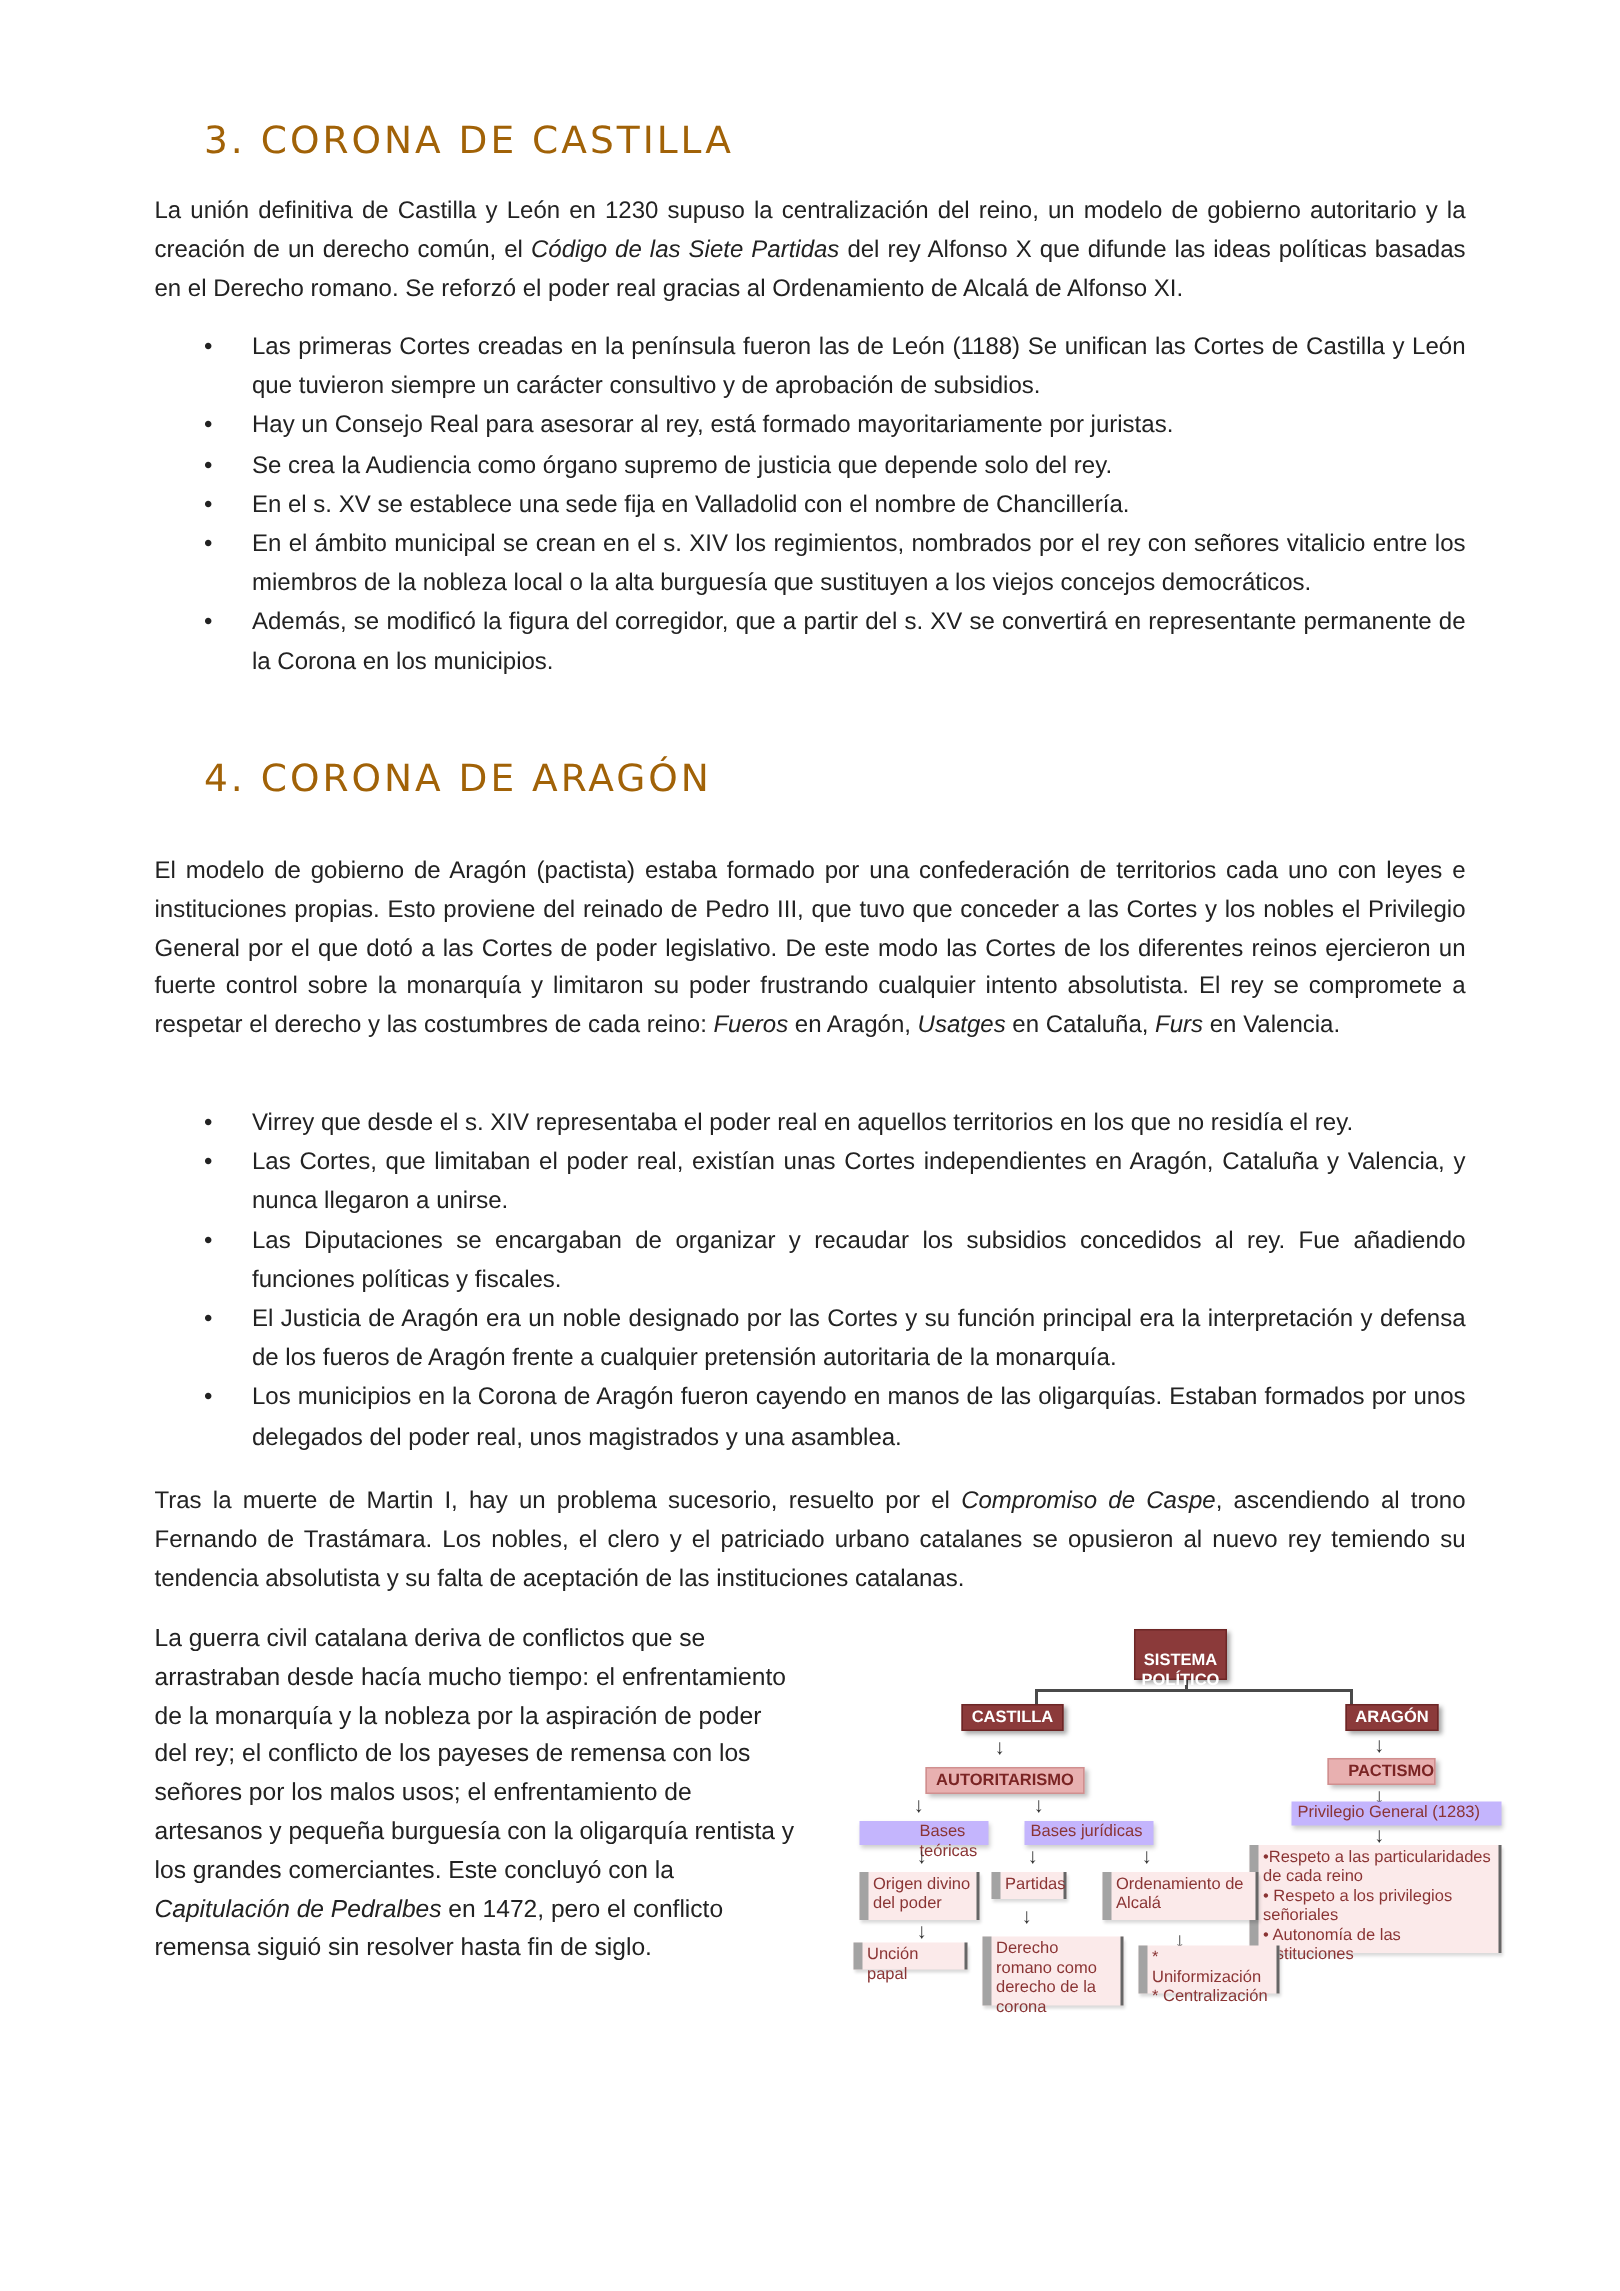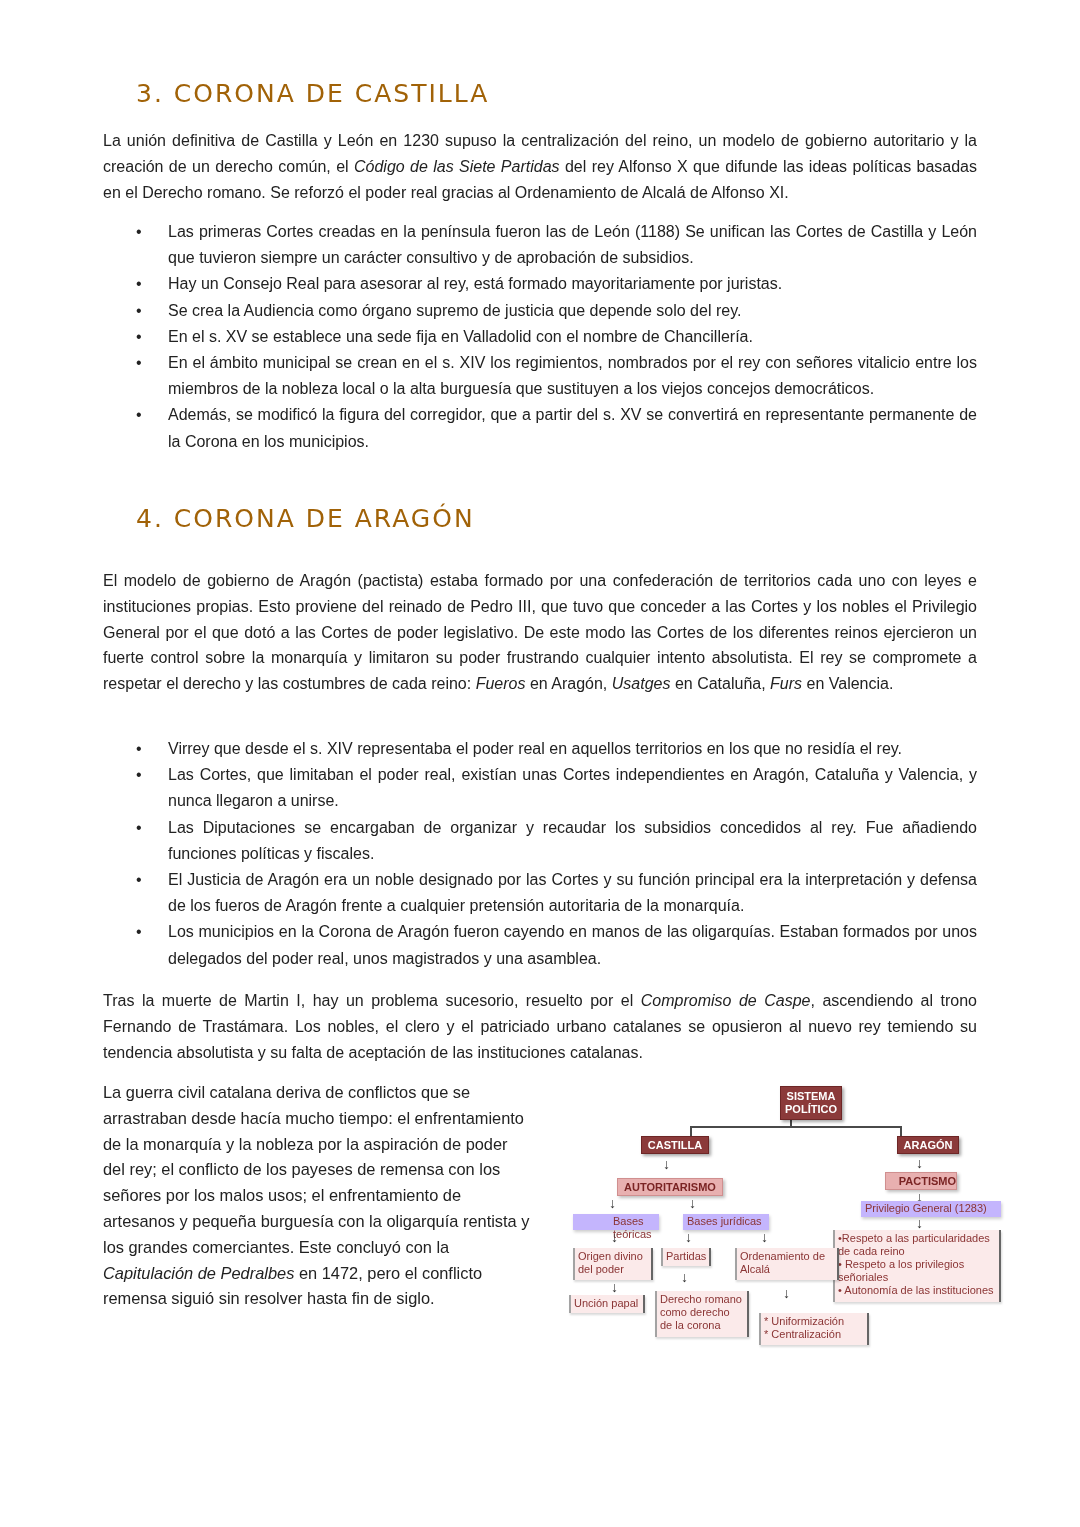--- a/index.html
+++ b/index.html
@@ -18,21 +18,21 @@
           line-height:25.8px; color:#222; }
   
   .diagram { position:absolute; left:563px; top:1078px; width:440px; height:272px; }
   .node { position:absolute; font-size:11px; line-height:13px; color:#7a2a2a; box-sizing:border-box; }
   .dark { background:#8b3a3a; color:#ffffff; font-weight:bold; text-align:center;
           box-shadow:2px 2px 3px rgba(0,0,0,0.35); border:1px solid #6d2626; }
   .mid  { background:#e8b0b0; color:#7a2424; font-weight:bold; text-align:center;
           box-shadow:2px 2px 3px rgba(0,0,0,0.25); border:1px solid #d08f8f; }
   .light { background:#c4b5fd; color:#8a3434; padding:1px 4px;
            box-shadow:1px 2px 3px rgba(0,0,0,0.2); }
-  .box { background:#fbeaea; color:#8a3434; padding:2px 3px; border-left:2px solid #a3a3a3;
+  .box { background:#fbeaea; color:#8a3434; padding:2px 3px; border-left:6px solid #a3a3a3;
          border-right:2px solid #666; box-shadow:1px 2px 2px rgba(0,0,0,0.15); }
   .line { position:absolute; background:#4a4a4a; }
   .arrow { position:absolute; font-size:14px; line-height:14px; color:#333; }
 </style>
 </head>
 <body>
 
 <div class="h2" style="top:79px;">3.  CORONA DE CASTILLA</div>
 
 <p class="para" style="top:128px; margin:0;"><span>La unión definitiva de Castilla y León en 1230 supuso la centralización del reino, un modelo de gobierno autoritario y la creación de un derecho común, el </span><i>Código de las Siete Partidas</i><span> del rey Alfonso X que difunde las ideas políticas basadas en el Derecho romano. Se reforzó el poder real gracias al Ordenamiento de Alcalá de Alfonso XI.</span></p>
@@ -62,21 +62,21 @@
 
 <p class="side" style="margin:0;"><span>La guerra civil catalana deriva de conflictos que se arrastraban desde hacía mucho tiempo: el enfrentamiento de la monarquía y la nobleza por la aspiración de poder del rey; el conflicto de los payeses de remensa con los señores por los malos usos; el enfrentamiento de artesanos y pequeña burguesía con la oligarquía rentista y los grandes comerciantes. Este concluyó con la </span><i>Capitulación de Pedralbes</i><span> en 1472, pero el conflicto remensa siguió sin resolver hasta fin de siglo.</span></p>
 
 <div class="diagram">
 
   <div class="line" style="left:127px; top:48px; width:212px; height:2px;"></div>
   <div class="line" style="left:227px; top:40px; width:2px; height:9px;"></div>
   <div class="line" style="left:127px; top:48px; width:2px; height:10px;"></div>
   <div class="line" style="left:337px; top:48px; width:2px; height:10px;"></div>
 
-  <div class="node dark" style="left:193px; top:8px; width:62px; height:34px; padding-top:3px;margin-left:24px;">SISTEMA POLÍTICO</div>
+  <div class="node dark" style="left:193px; top:8px; width:62px; height:34px; padding-top:14px;">SISTEMA POLÍTICO</div>
   <div class="node dark" style="left:78px; top:58px; width:68px; height:18px; padding-top:2px;">CASTILLA</div>
   <div class="node dark" style="left:334px; top:58px; width:62px; height:18px; padding-top:2px;">ARAGÓN</div>
 
   <div class="arrow" style="left:100px; top:79px;">↓</div>
   <div class="node mid" style="left:54px; top:100px; width:106px; height:18px; padding-top:2px;">AUTORITARISMO</div>
 
   <div class="arrow" style="left:353px; top:78px;">↓</div>
   <div class="node mid" style="left:322px; top:94px; width:72px; height:18px; padding-top:2px;text-align:right;">PACTISMO</div>
   <div class="arrow" style="left:353px; top:112px;">↓</div>
   <div class="node light" style="left:298px; top:123px; width:140px; height:16px;">Privilegio General  (1283)</div>
@@ -99,17 +99,17 @@
   <div class="node box" style="left:10px; top:170px; width:80px; height:32px;">Origen divino del poder</div>
   <div class="node box" style="left:98px; top:170px; width:50px; height:18px;">Partidas</div>
   <div class="node box" style="left:172px; top:170px; width:104px; height:32px;">Ordenamiento de Alcalá</div>
 
   <div class="arrow" style="left:48px; top:202px;">↓</div>
   <div class="arrow" style="left:118px; top:192px;">↓</div>
   <div class="arrow" style="left:220px; top:208px;">↓</div>
 
   <div class="node box" style="left:6px; top:217px; width:76px; height:18px;">Unción papal</div>
   <div class="node box" style="left:92px; top:213px; width:94px; height:46px;">Derecho romano como derecho de la corona</div>
-  <div class="node box" style="left:196px; top:235px; width:110px; height:32px;">
+  <div class="node box" style="left:196px; top:219px; width:94px; height:32px;">
     <div>* Uniformización</div>
     <div>* Centralización</div>
   </div>
 </div>
 
 </body></html>

